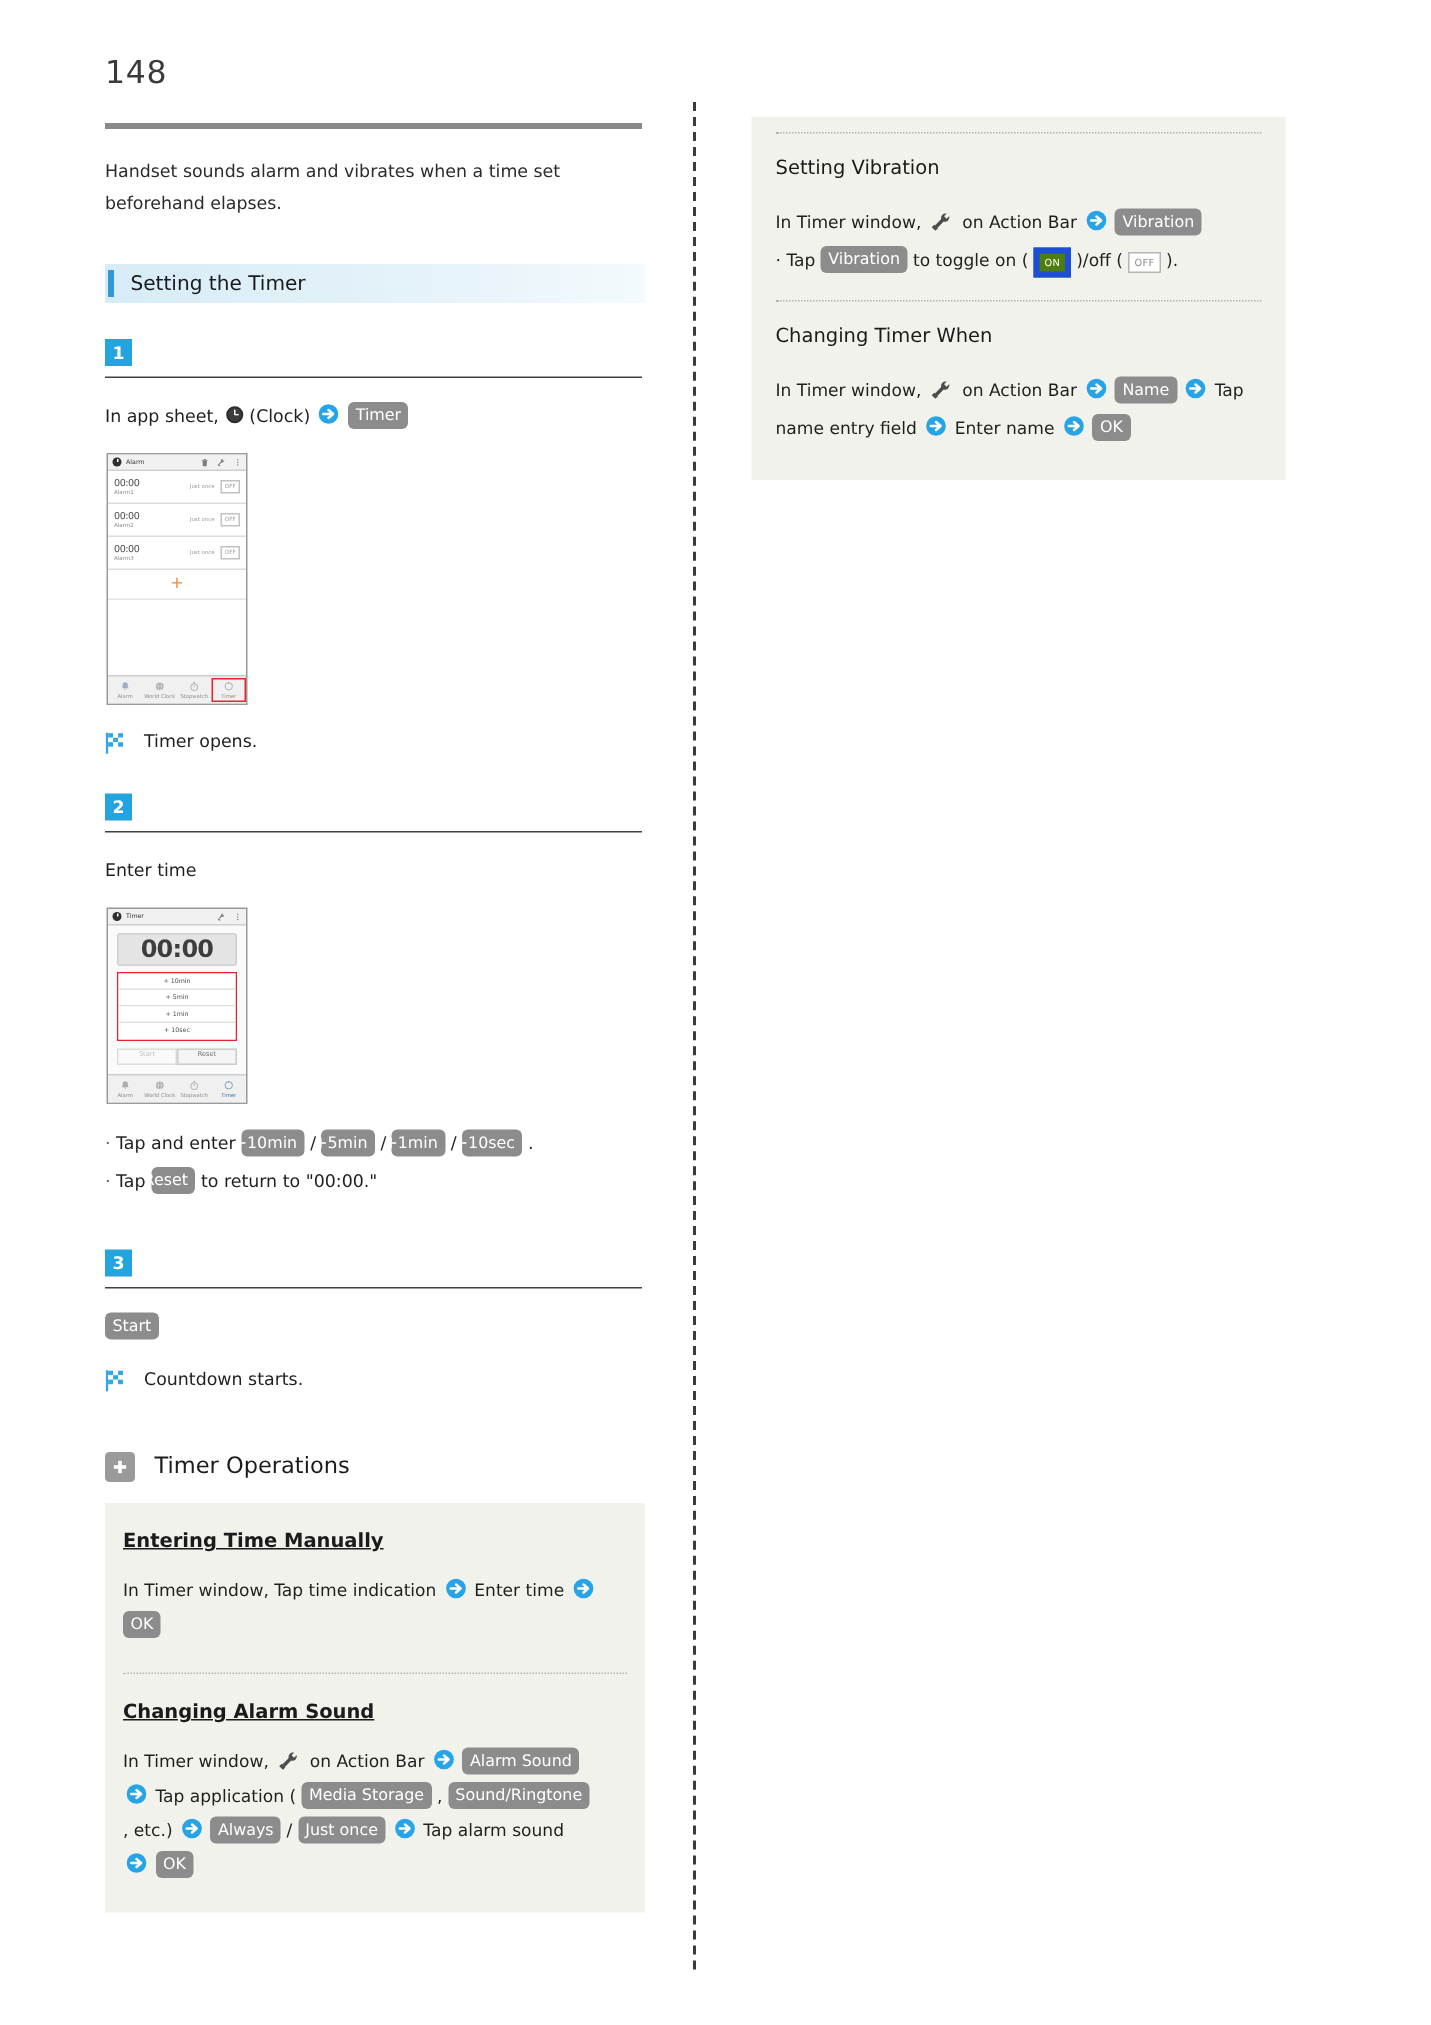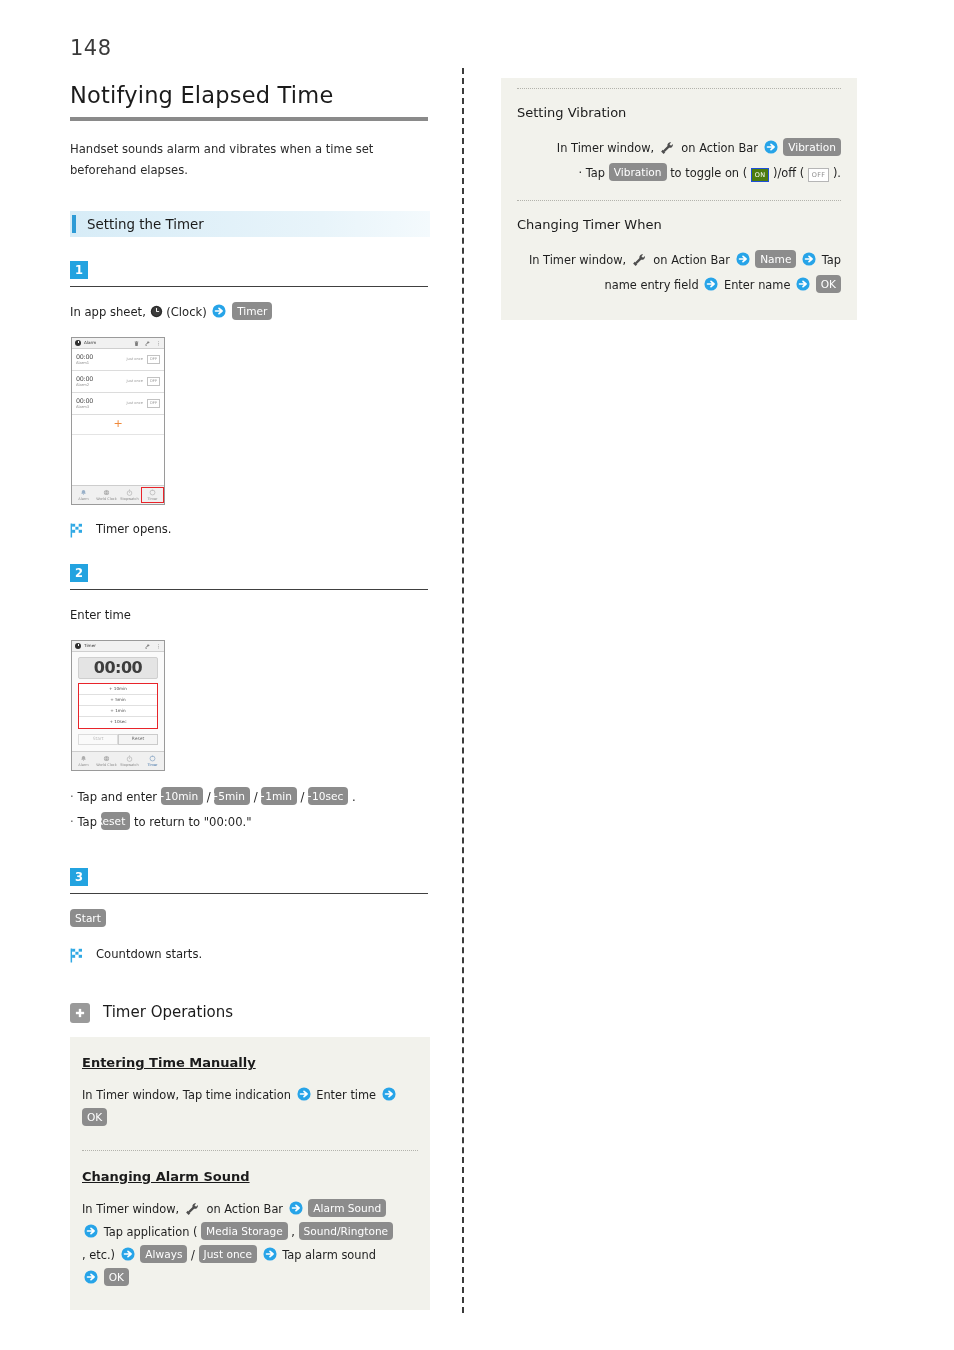--- a/index.html
+++ b/index.html
@@ -131,21 +131,21 @@
 
   
   .mini {
     display: inline-block;
     font-size: 6.5px;
     line-height: 10px;
     padding: 1px 3px;
     vertical-align: 0px;
     letter-spacing: .3px;
   }
-  .mini.on { background: #4d7c0f; color: #fff; border: 1px solid #1d4ed8; }
+  .mini.on { background: #4d7c0f; color: #fff; border: 4px solid #1d4ed8; }
   .mini.off { background: #fff; color: #8e8e8e; border: 1px solid #b6b6b6; }
 
   
   .phone {
     width: 94px;
     border: 1px solid #9a9a9a;
     background: #fafafa;
     margin: 14px 0 14px 1px;
     font-size: 3.6px;
     color: #3a3a3a;
@@ -258,37 +258,36 @@
 
   
   .rbox {
     background: #f2f2ec;
     padding: 0 16px;
   }
   .rbox-inner { padding: 16px 0 14px 0; }
   .rbox h3 {
     font-size: 13px; font-weight: normal; color: #1b1b1b; margin: 0 0 16px 0;
   }
-  .rbox p { font-size: 11.4px; line-height: 25px; color: #1f1f1f; margin: 0; text-align: right; }
+  .rbox p { font-size: 11.4px; line-height: 25px; color: #1f1f1f; margin: 0; }
   .rbox .sep { border-top: 1.5px dotted #b3b3ac; }
   .rbox-pad-top { height: 10px; }
   .rbox-pad-bot { height: 8px; }
 </style>
 </head>
 <body>
 
 <div class="page">
 
   <div class="col-divider"></div>
 
   <div class="col-left">
 
     <div class="page-num">148</div>
 
-    <h1 class="title">Notifying Elapsed Time</h1>
     <div class="title-rule"></div>
 
     <p class="lead">Handset sounds alarm and vibrates when a time set beforehand elapses.</p>
 
     <div class="band">
       <div class="bar"></div>
       <div class="band-label">Setting the Timer</div>
     </div>
 
     <div class="step">1</div>

